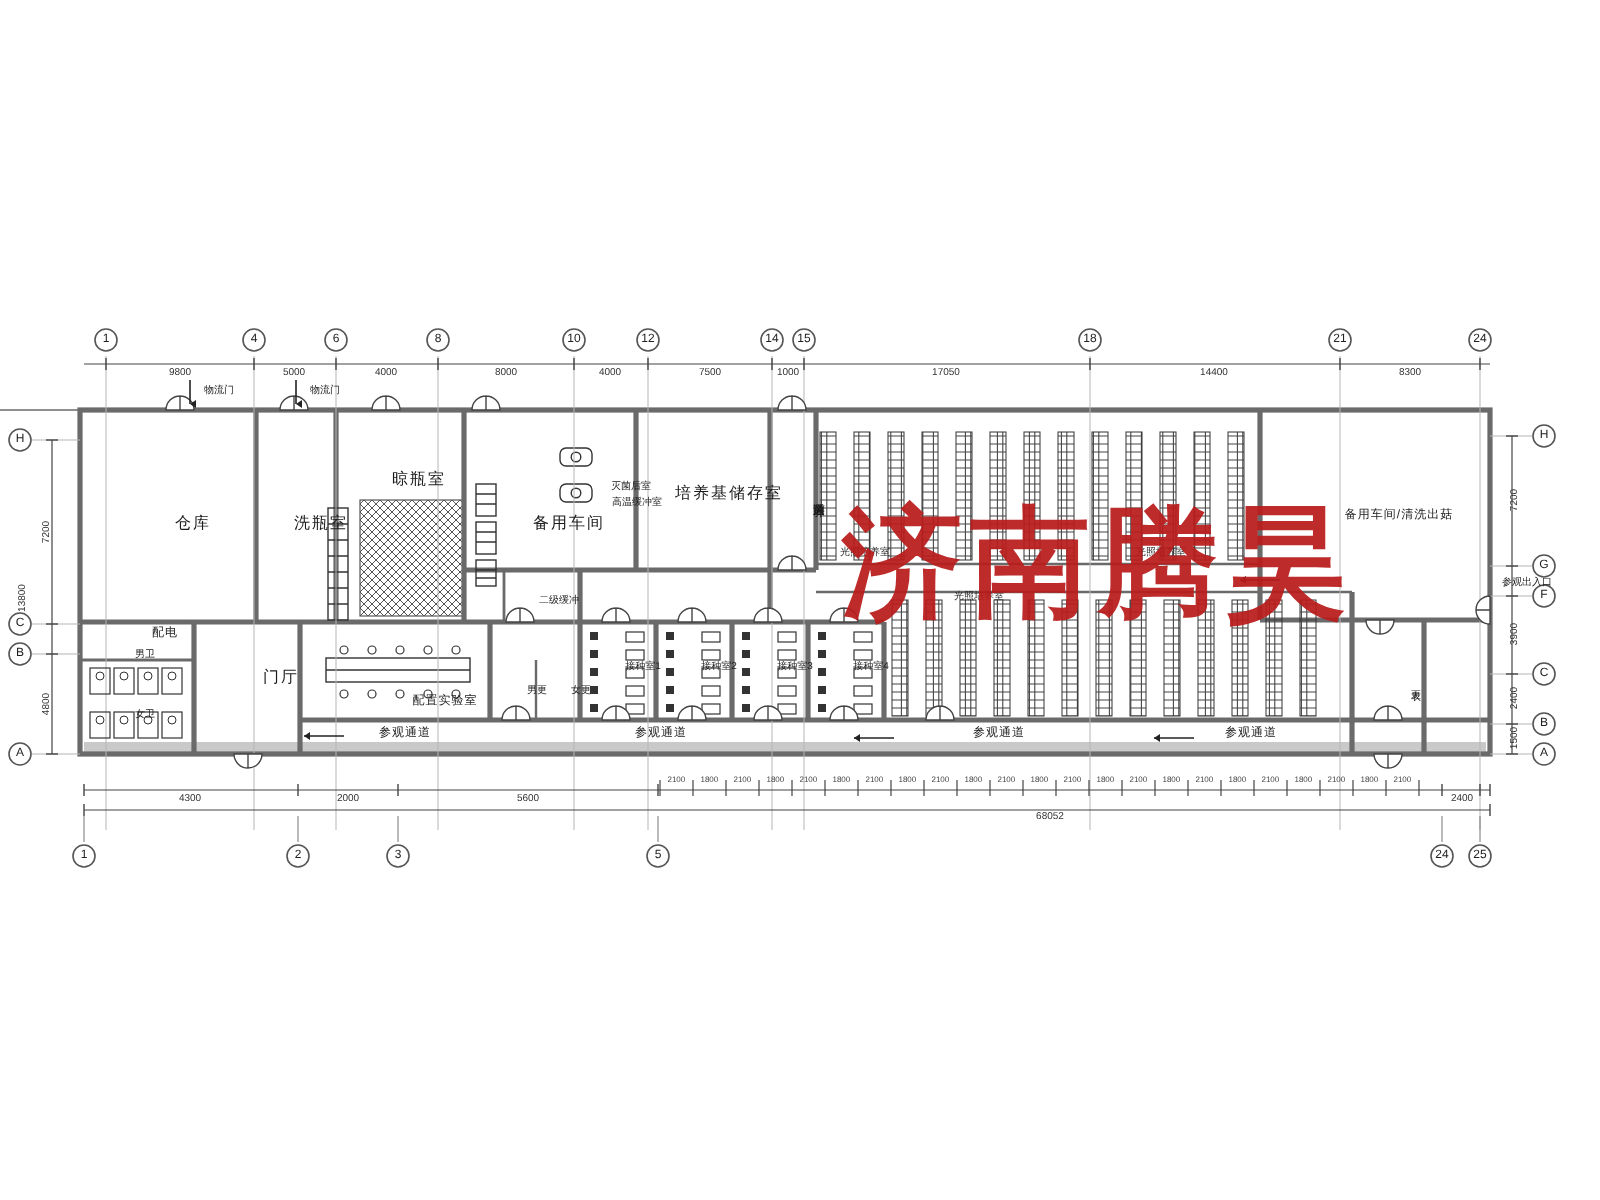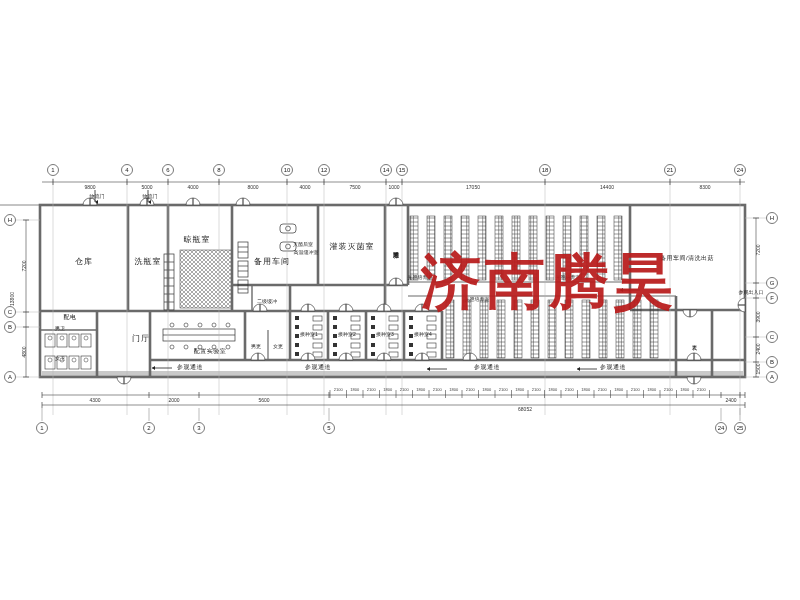--- a/index.html
+++ b/index.html
@@ -1,21 +1,21 @@
 <!DOCTYPE html>
 <html><head>
 <meta charset="utf-8">
 <style>
   html,body{margin:0;padding:0;background:#ffffff;}
   #sheet{position:relative;width:800px;height:600px;background:#fff;overflow:hidden;
          font-family:"Liberation Sans",sans-serif;}
   #plan-svg{position:absolute;left:0;top:0;z-index:1;}
   #overlay{position:absolute;left:0;top:0;width:800px;height:600px;z-index:2;}
   .lbl{position:absolute;transform:translate(-50%,-50%);font-size:8px;letter-spacing:1px;
-       color:#1b1b1b;white-space:nowrap;line-height:1;}
+       color:#1b1b1b;white-space:nowrap;line-height:1;padding-left:25px;}
   .sm{font-size:6px;letter-spacing:0.5px;}
   .xs{font-size:5px;letter-spacing:0;}
   .dim{position:absolute;transform:translate(-50%,-50%);font-size:5px;color:#333;
        white-space:nowrap;line-height:1;}
   .run{font-size:4px;color:#444;}
   .rot{transform:translate(-50%,-50%) rotate(-90deg);}
   .bub{position:absolute;transform:translate(-50%,-50%);font-size:6px;color:#222;line-height:1;}
   .vlbl{writing-mode:vertical-rl;text-orientation:upright;letter-spacing:0;}
   .wm{position:absolute;left:421px;top:252px;z-index:6;font-weight:bold;font-size:60px;
       letter-spacing:4px;color:#b91c1c;opacity:.93;line-height:1;white-space:nowrap;}
@@ -336,27 +336,27 @@
         <polygon points="148,202 151,200 151,204" fill="#222"></polygon>
       </g>
   </svg>
 
   <div id="overlay">
 
     <span class="lbl" style="left:84px;top:262px">仓库</span>
     <span class="lbl" style="left:148px;top:262px">洗瓶室</span>
     <span class="lbl" style="left:197px;top:240px">晾瓶室</span>
     <span class="lbl" style="left:272px;top:262px">备用车间</span>
-    <span class="lbl" style="left:352px;top:247px">灌装灭菌室</span>
+    <span class="lbl" style="left:352px;top:247px">培养基储存室</span>
     <span class="lbl sm vlbl" style="left:396px;top:247px">养菌通道</span>
     <span class="lbl sm" style="left:687px;top:258px">备用车间/清洗出菇</span>
     <span class="lbl sm" style="left:70px;top:317px">配电</span>
     <span class="lbl xs" style="left:60px;top:328px">男卫</span>
     <span class="lbl xs" style="left:60px;top:358px">女卫</span>
-    <span class="lbl" style="left:141px;top:339px">门厅</span>
+    <span class="lbl" style="left:128px;top:339px">门厅</span>
     <span class="lbl sm" style="left:210px;top:351px">配置实验室</span>
     <span class="lbl xs" style="left:267px;top:301px">二级缓冲</span>
     <span class="lbl xs" style="left:256px;top:346px">男更</span>
     <span class="lbl xs" style="left:278px;top:346px">女更</span>
     <span class="lbl xs" style="left:309px;top:334px">接种室1</span>
     <span class="lbl xs" style="left:347px;top:334px">接种室2</span>
     <span class="lbl xs" style="left:385px;top:334px">接种室3</span>
     <span class="lbl xs" style="left:423px;top:334px">接种室4</span>
     <span class="lbl xs" style="left:303px;top:244px">灭菌后室</span>
     <span class="lbl xs" style="left:306px;top:252px">高温缓冲室</span>

